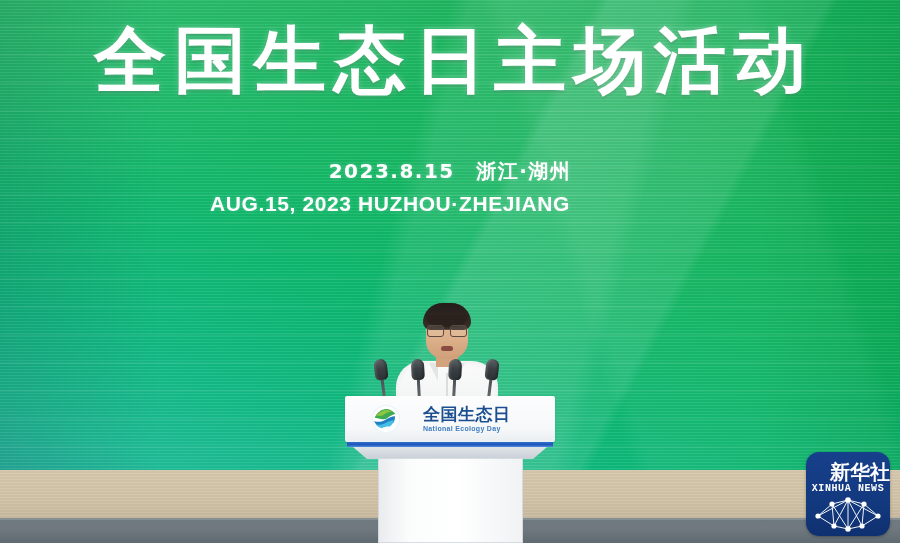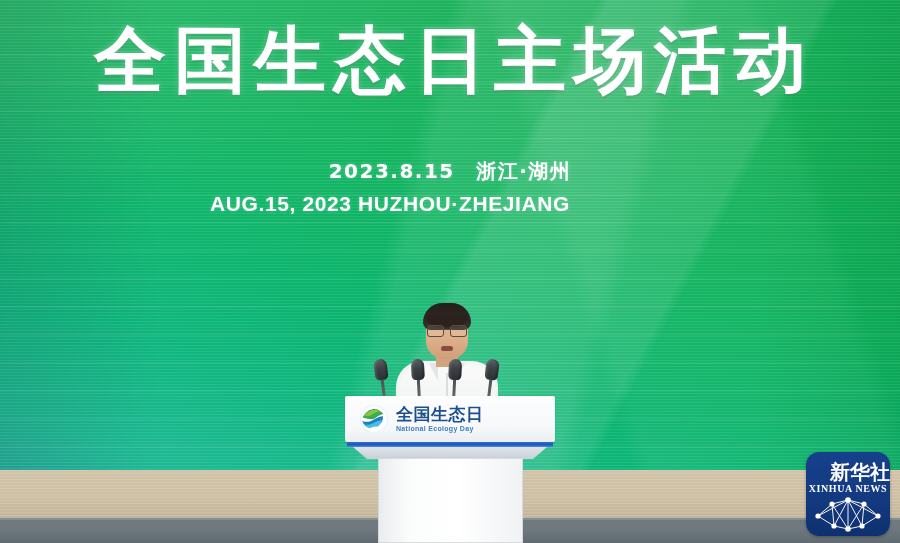--- a/index.html
+++ b/index.html
@@ -190,22 +190,22 @@
     clip-path:polygon(0 0,194px 0,180px 12px,14px 12px);
   }
   .pod-base{
     position:absolute;left:33px;top:62px;width:145px;height:85px;
     background:linear-gradient(to right,#e9ecee 0%,#fbfcfc 22%,#ffffff 55%,#f0f2f4 100%);
     box-shadow:inset 0 0 0 1px rgba(200,208,214,.7);
   }
 
   
   .sign{
-    position:absolute;left:14px;top:7px;width:190px;height:32px;
-    display:flex;align-items:center;gap:7px;
+    position:absolute;left:26px;top:7px;width:190px;height:32px;
+    display:flex;align-items:center;gap:22px;
   }
   .sign-logo{position:relative;width:30px;height:30px;flex:0 0 30px;}
   .sign-text{display:flex;flex-direction:column;justify-content:center;line-height:1;}
   .sign-cn{
     font-family:"DejaVu Sans","Liberation Sans",sans-serif;
     font-size:17px;font-weight:700;color:#1c4f8f;letter-spacing:.5px;
   }
   .sign-en{
     font-family:"Liberation Sans",sans-serif;
     font-size:7px;font-weight:700;color:#3f7cc0;letter-spacing:.3px;margin-top:2px;
@@ -219,21 +219,21 @@
     box-shadow:0 1px 3px rgba(0,0,0,.3);
     overflow:hidden;
   }
   .wm-cn{
     position:absolute;left:12px;top:7px;width:84px;text-align:center;
     font-family:"DejaVu Sans","Liberation Sans",sans-serif;
     font-size:20px;font-weight:700;color:#ffffff;letter-spacing:0px;
   }
   .wm-en{
     position:absolute;left:0;top:31px;width:84px;text-align:center;
-    font-family:Liberation Serif, serif;
+    font-family:Liberation Mono, monospace;
     font-size:10px;font-weight:700;color:#ffffff;letter-spacing:.6px;
   }
   .wm-net{position:absolute;left:6px;top:44px;width:72px;height:36px;}
 </style>
 </head>
 <body>
 
 <div id="stage">
 
   <div class="led"></div>

